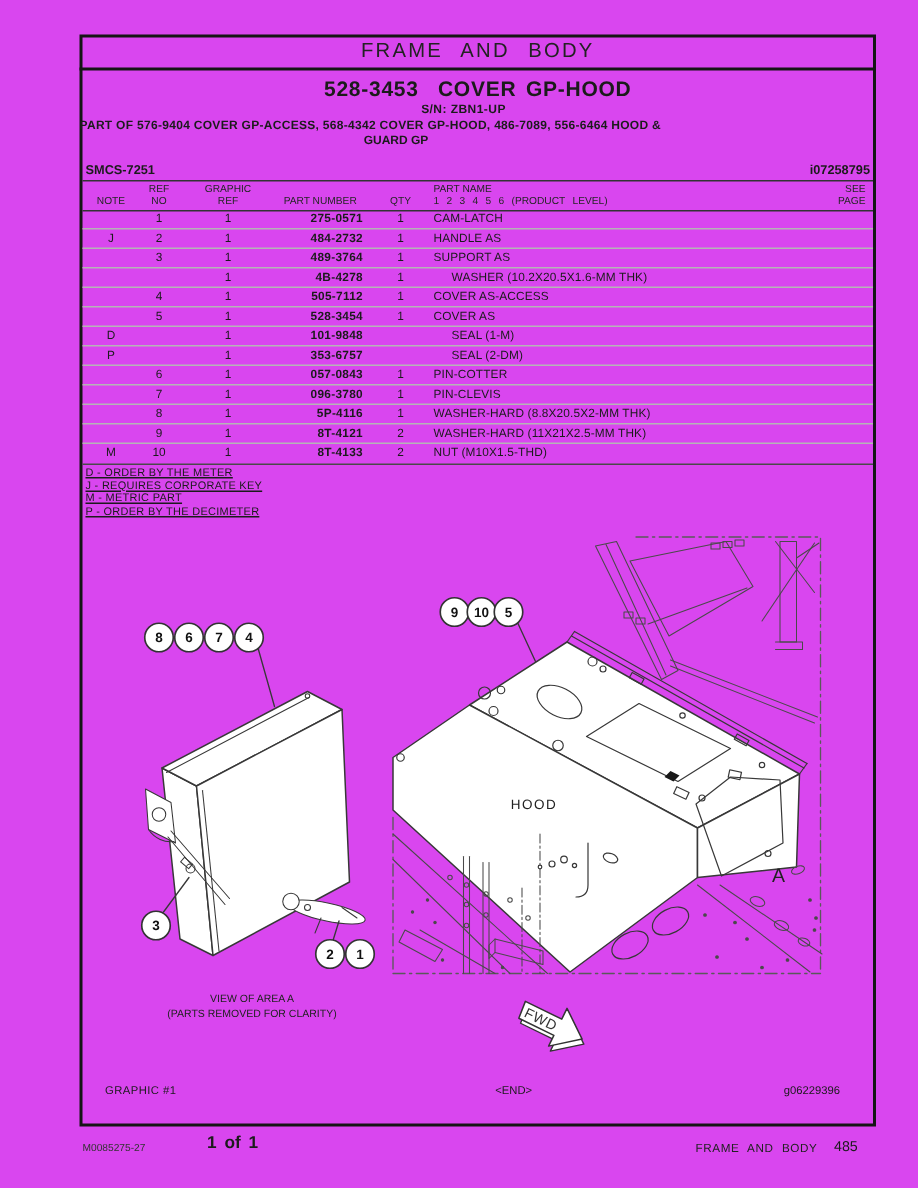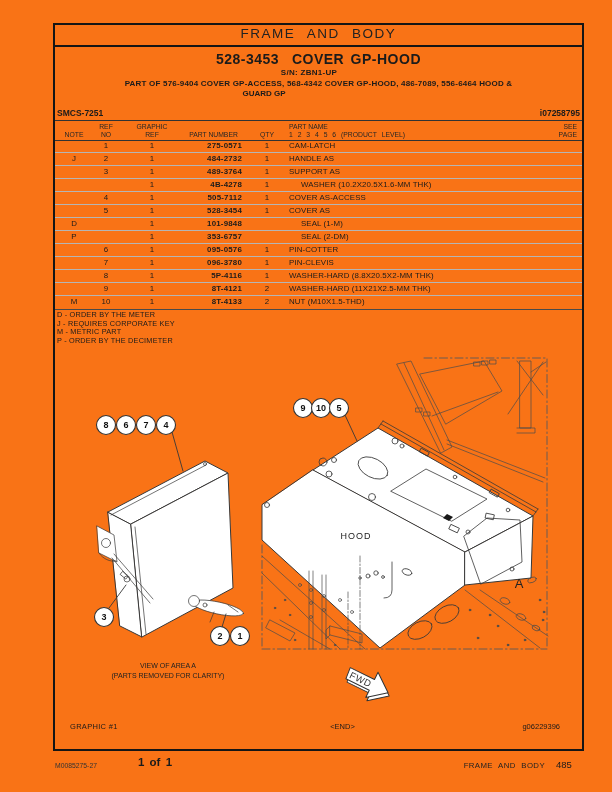--- a/index.html
+++ b/index.html
@@ -1,24 +1,24 @@
 <!DOCTYPE html>
 <html><head>
 <meta charset="utf-8">
 <style>
   html,body{margin:0;padding:0;background:#ffffff;}
   body{width:612px;height:792px;overflow:hidden;font-family:"Liberation Sans","DejaVu Sans",sans-serif;color:#1b1b1b;-webkit-font-smoothing:antialiased;}
-  .page{position:relative;width:612px;height:792px;background:#f97316;}
+  .page{position:relative;width:612px;height:792px;background:#d946ef;}
   .abs{position:absolute;}
   .frame{left:53px;top:23px;width:531px;height:728px;border:2px solid #151515;box-sizing:border-box;}
   .hdrbar{left:53px;top:23px;width:531px;height:24px;box-sizing:border-box;border-bottom:2px solid #151515;
           text-align:center;font-size:13.5px;letter-spacing:1.5px;word-spacing:7px;line-height:22px;color:#222;}
   .title{left:53px;top:51px;width:531px;text-align:center;font-size:14px;font-weight:bold;letter-spacing:.5px;word-spacing:2px;white-space:pre;}
   .sn{left:53px;top:68px;width:512px;text-align:center;font-size:8px;font-weight:bold;letter-spacing:.3px;}
-  .partof{left:53px;top:79px;width:531px;text-align:center;font-size:8px;font-weight:bold;letter-spacing:.2px;}
+  .partof{left:53px;top:79px;width:531px;text-align:left;font-size:8px;font-weight:bold;letter-spacing:.2px;}
   .partof2{left:53px;top:89px;width:422px;text-align:center;font-size:8px;font-weight:bold;}
   .smcs{left:57px;top:108px;font-size:8.5px;font-weight:bold;text-align:right;}
   .docid{left:380px;top:108px;width:200px;text-align:right;font-size:8.5px;font-weight:bold;}
   .hline{height:0;border-top:1px solid #333;}
   .hl1{left:55px;top:120px;width:527px;}
   .hl2{left:55px;top:140px;width:527px;}
   .hl3{left:55px;top:309px;width:527px;border-top-color:#4a4a4a;}
   
   .thead{left:55px;top:122px;width:527px;height:18px;font-size:6.8px;color:#262626;}
   .thead span{position:absolute;line-height:8px;}
@@ -39,21 +39,21 @@
   .trow:last-child{border-bottom:none;}
   .trow .c{position:absolute;top:0;font-size:7.9px;line-height:12px;white-space:pre;}
   .c.note{left:6px;width:26px;text-align:center;}
   .c.ref{left:40px;width:22px;text-align:center;}
   .c.graphic{left:80px;width:34px;text-align:center;}
   .c.pn{left:130px;width:57px;text-align:right;font-weight:bold;letter-spacing:.2px;}
   .c.qty{left:200px;width:24px;text-align:center;}
   .c.name{left:234px;letter-spacing:.1px;}
   .c.name.ind{left:246px;}
   
-  .notes{left:57px;top:311px;width:400px;font-size:7.3px;line-height:8.6px;letter-spacing:.2px;}
+  .notes{left:57px;top:311px;width:400px;font-size:7.3px;line-height:8.6px;letter-spacing:.2px;text-decoration:underline;}
   
   .glabel{left:70px;top:722px;font-size:7.5px;letter-spacing:.3px;}
   .endlabel{left:53px;top:722px;width:531px;text-align:center;font-size:7.5px;padding-left:24px;}
   .gid{left:470px;top:722px;width:90px;text-align:right;font-size:7.5px;}
   
   .media{left:55px;top:762px;font-size:6.8px;color:#333;}
   .pageind{left:138px;top:756px;font-size:11.5px;font-weight:bold;word-spacing:2px;}
   .fsection{left:400px;top:761px;width:145px;text-align:right;font-size:7.8px;letter-spacing:.4px;word-spacing:3px;color:#222;}
   .fpage{left:556px;top:759px;font-size:9.5px;}
   svg text{font-family:"Liberation Sans","DejaVu Sans",sans-serif;}
@@ -152,21 +152,21 @@
         <span class="c ref"></span>
         <span class="c graphic">1</span>
         <span class="c pn">353-6757</span>
         <span class="c qty"></span>
         <span class="c name ind">SEAL (2-DM)</span>
       </div>
       <div class="trow">
         <span class="c note"></span>
         <span class="c ref">6</span>
         <span class="c graphic">1</span>
-        <span class="c pn">095-0576</span>
+        <span class="c pn">057-0843</span>
         <span class="c qty">1</span>
         <span class="c name">PIN-COTTER</span>
       </div>
       <div class="trow">
         <span class="c note"></span>
         <span class="c ref">7</span>
         <span class="c graphic">1</span>
         <span class="c pn">096-3780</span>
         <span class="c qty">1</span>
         <span class="c name">PIN-CLEVIS</span>

